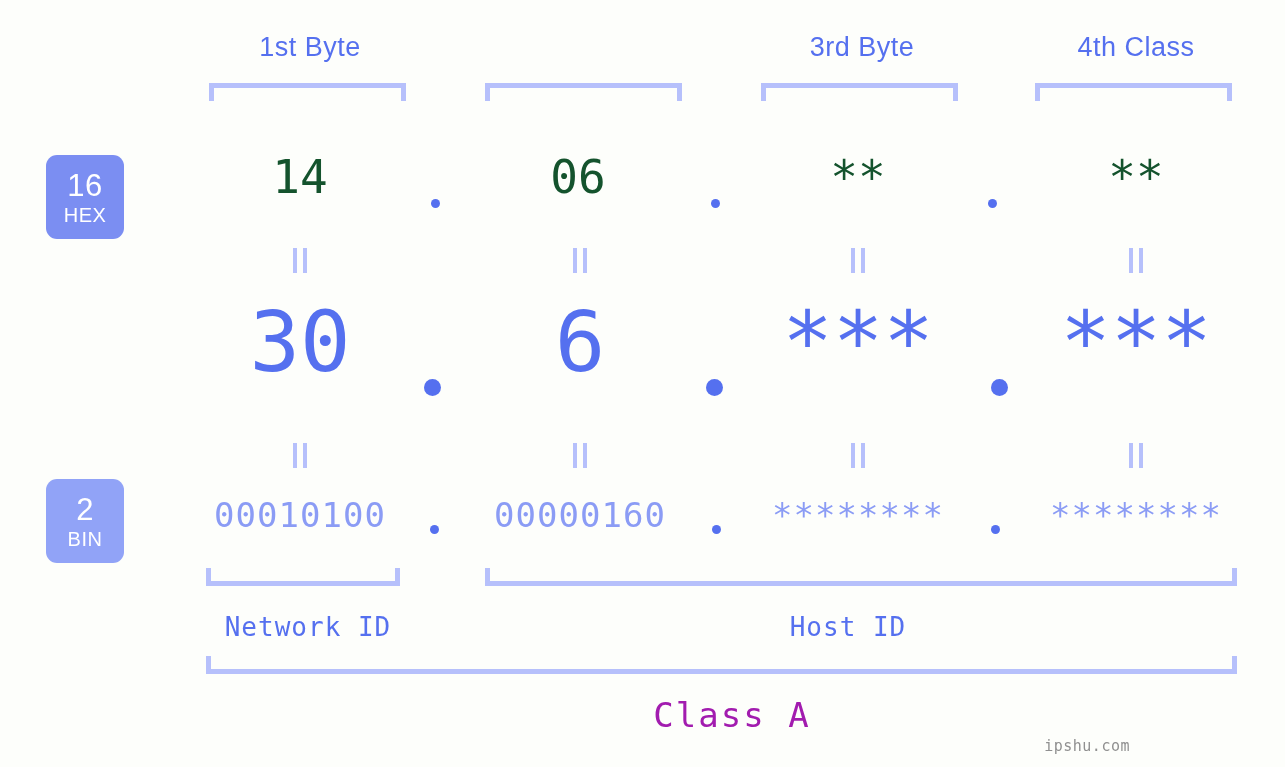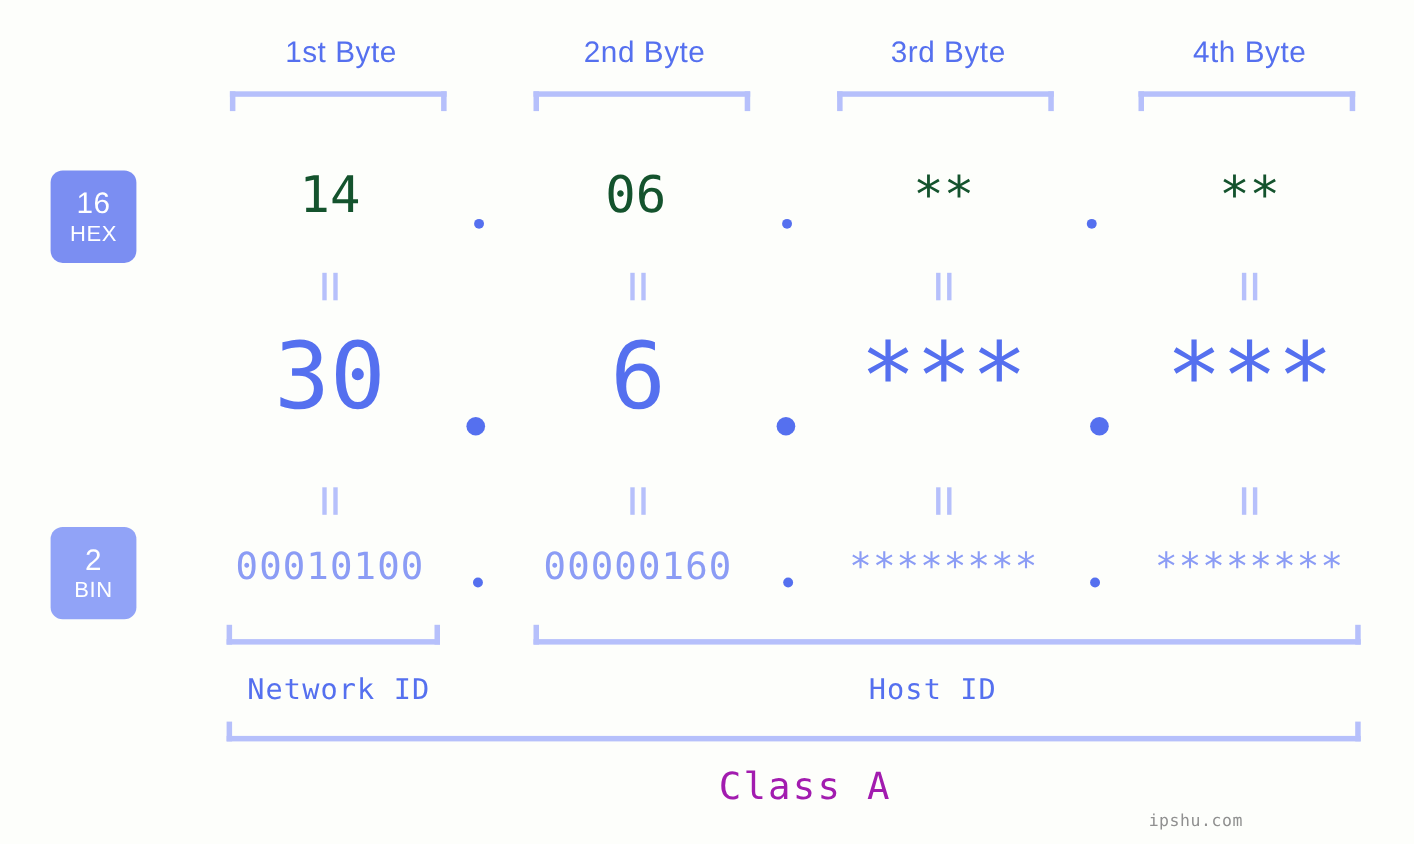--- a/index.html
+++ b/index.html
@@ -62,21 +62,21 @@
     text-align: center;
     font-family: "Liberation Sans", sans-serif;
     line-height: 1;
     display: flex;
     flex-direction: column;
     align-items: center;
     justify-content: center;
     box-sizing: border-box;
   }
   .badge .badge-num {
-    font-size: 27px;
+    font-size: 31px;
     font-weight: 400;
     letter-spacing: 0.5px;
   }
   .badge .badge-sub {
     font-size: 20px;
     font-weight: 400;
     margin-top: 4px;
     letter-spacing: 0.5px;
   }
 
@@ -162,23 +162,22 @@
     color: #909090;
     letter-spacing: 0.5px;
   }
 </style>
 </head>
 <body>
 
 <div class="stage">
 
   <div class="byte-header" style="left:180px;">1st Byte</div>
-  <div class="byte-header" style="left:456px;">2nd Byte</div>
   <div class="byte-header" style="left:732px;">3rd Byte</div>
-  <div class="byte-header" style="left:1006px;">4th Byte</div>
+  <div class="byte-header" style="left:1006px;">4th Class</div>
 
   <div class="bracket bracket-top" style="left:209px; top:83px; width:197px;"></div>
   <div class="bracket bracket-top" style="left:485px; top:83px; width:197px;"></div>
   <div class="bracket bracket-top" style="left:761px; top:83px; width:197px;"></div>
   <div class="bracket bracket-top" style="left:1035px; top:83px; width:197px;"></div>
 
   <div class="badge" style="top:155px; height:84px; background:#7b8ef2;">
     <span class="badge-num">16</span>
     <span class="badge-sub">HEX</span>
   </div>

